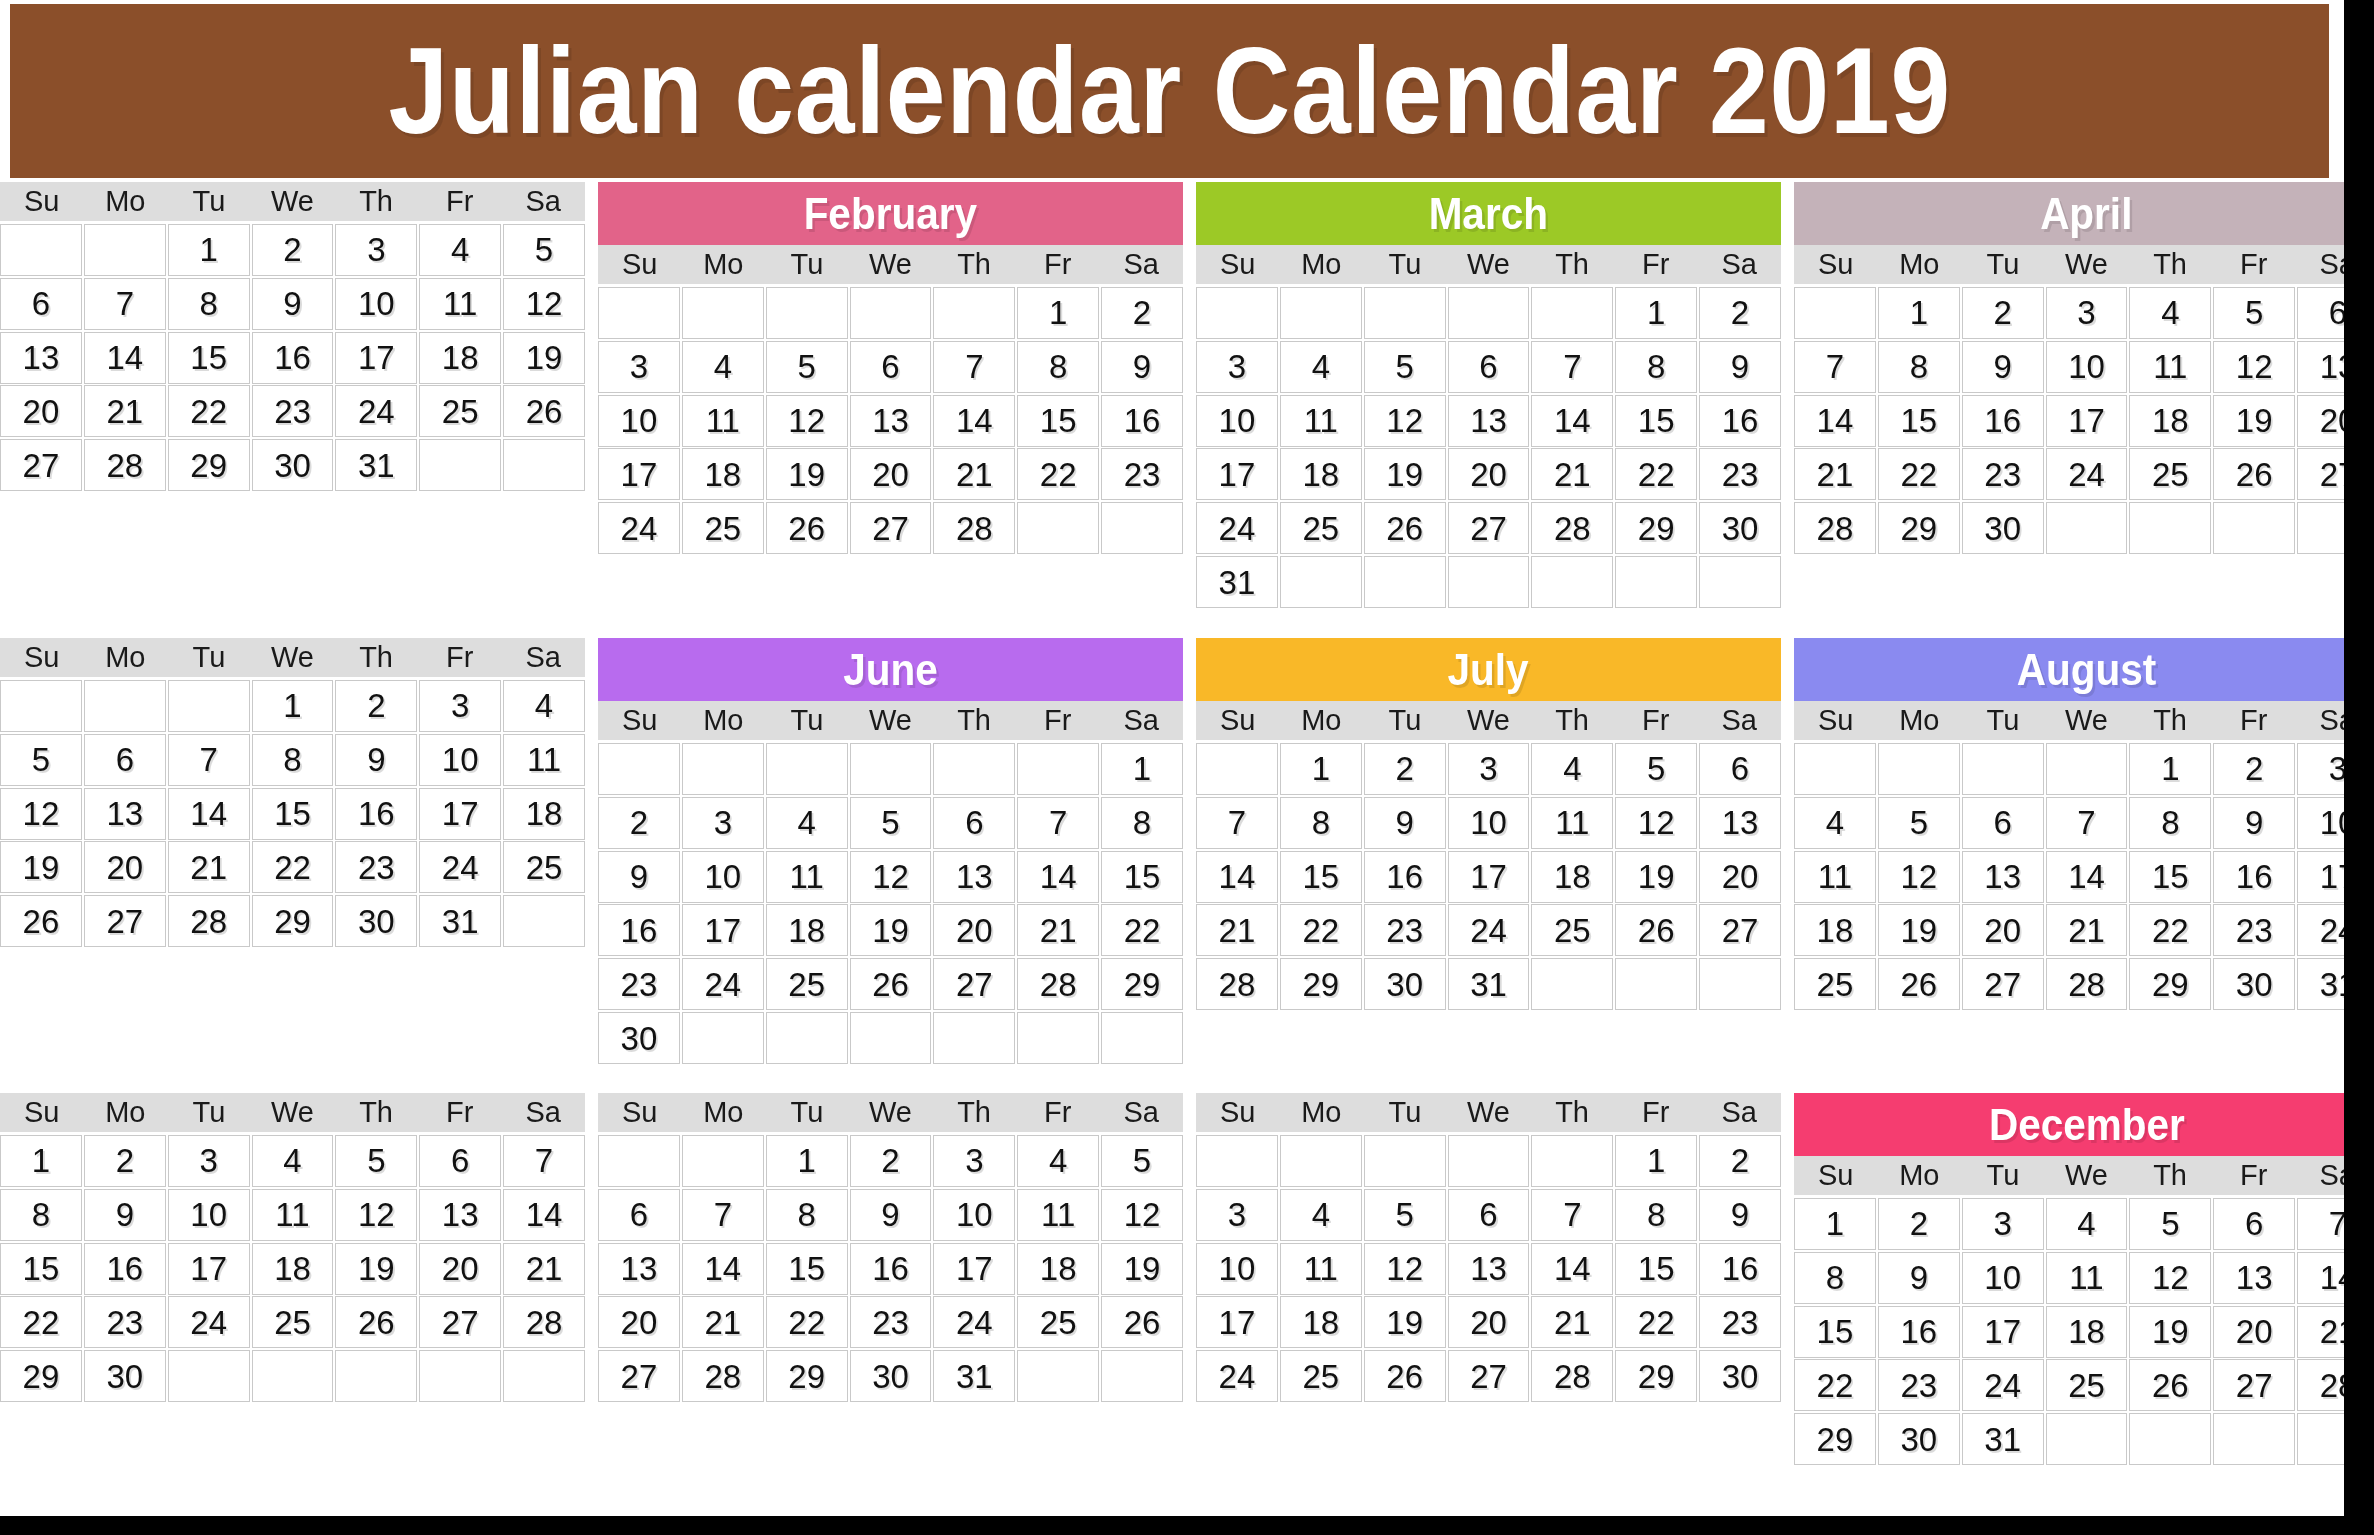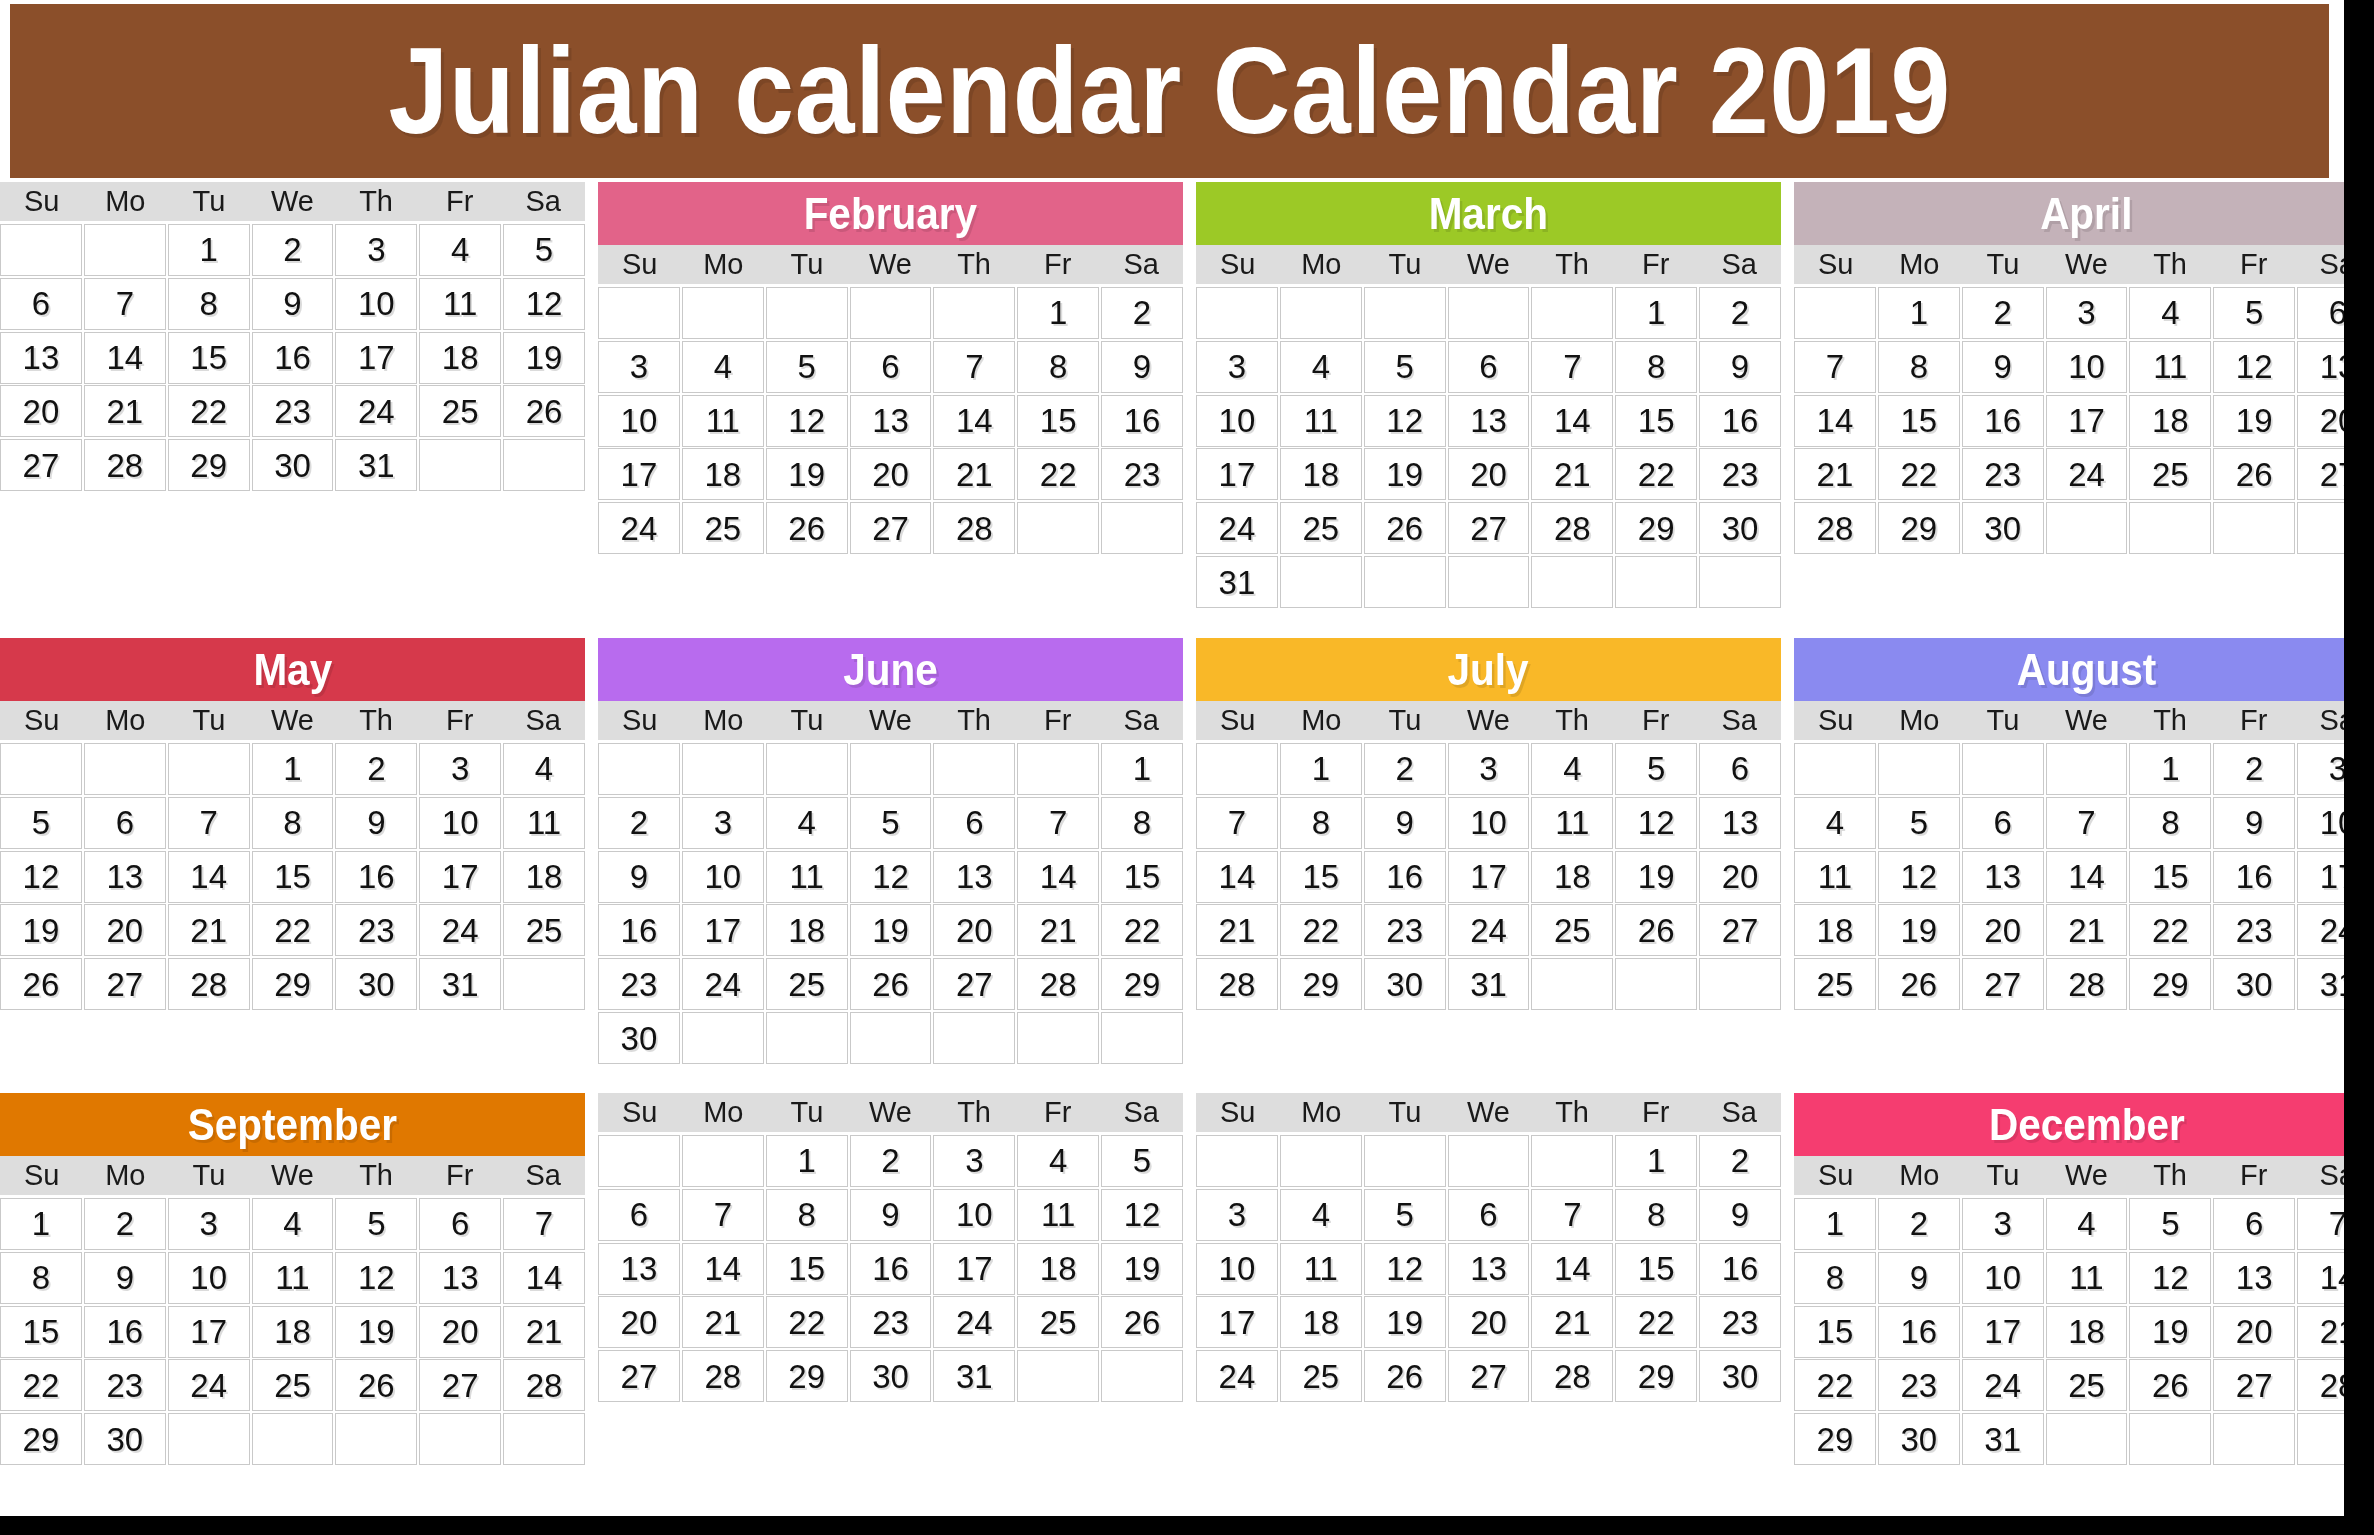--- a/index.html
+++ b/index.html
@@ -349,23 +349,20 @@
               <div class="day" style="border-color: rgb(201, 201, 201);">30</div>
               <div class="day empty" style="border-color: rgb(201, 201, 201);"></div>
               <div class="day empty" style="border-color: rgb(201, 201, 201);"></div>
               <div class="day empty" style="border-color: rgb(201, 201, 201);"></div>
               <div class="day empty" style="border-color: rgb(201, 201, 201);"></div>
             </div>
           </div>
         </div>
         <div class="month-row r2">
           <div class="month">
-            <div class="month-title" style="background: rgb(214, 57, 75);">
-              <span>May</span>
-            </div>
             <div class="weekday-row" style="background: rgb(221, 221, 221);">
               <div class="wd">Su</div>
               <div class="wd">Mo</div>
               <div class="wd">Tu</div>
               <div class="wd">We</div>
               <div class="wd">Th</div>
               <div class="wd">Fr</div>
               <div class="wd">Sa</div>
             </div>
             <div class="day-grid">
@@ -562,23 +559,20 @@
               <div class="day" style="border-color: rgb(201, 201, 201);">27</div>
               <div class="day" style="border-color: rgb(201, 201, 201);">28</div>
               <div class="day" style="border-color: rgb(201, 201, 201);">29</div>
               <div class="day" style="border-color: rgb(201, 201, 201);">30</div>
               <div class="day" style="border-color: rgb(201, 201, 201);">31</div>
             </div>
           </div>
         </div>
         <div class="month-row r3">
           <div class="month">
-            <div class="month-title" style="background: rgb(224, 120, 0);">
-              <span>September</span>
-            </div>
             <div class="weekday-row" style="background: rgb(221, 221, 221);">
               <div class="wd">Su</div>
               <div class="wd">Mo</div>
               <div class="wd">Tu</div>
               <div class="wd">We</div>
               <div class="wd">Th</div>
               <div class="wd">Fr</div>
               <div class="wd">Sa</div>
             </div>
             <div class="day-grid">

